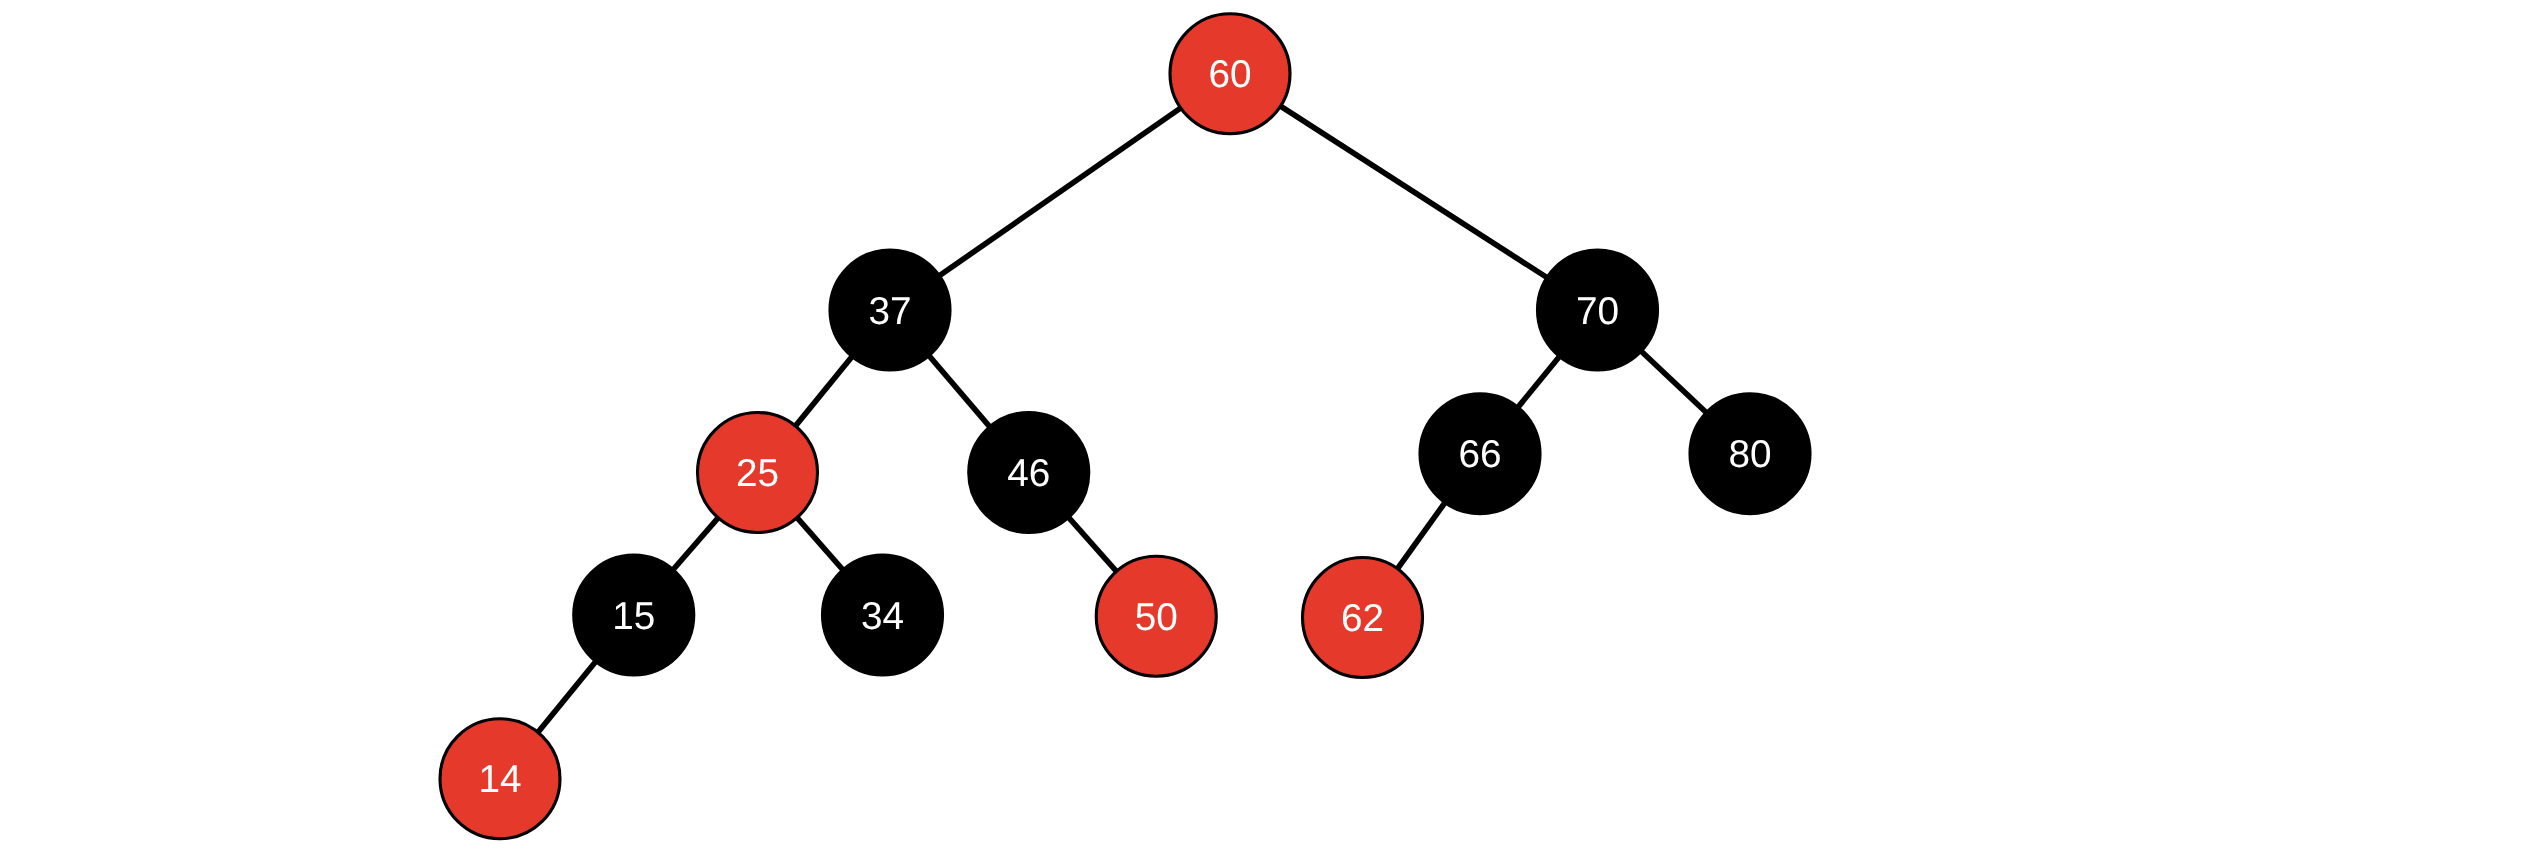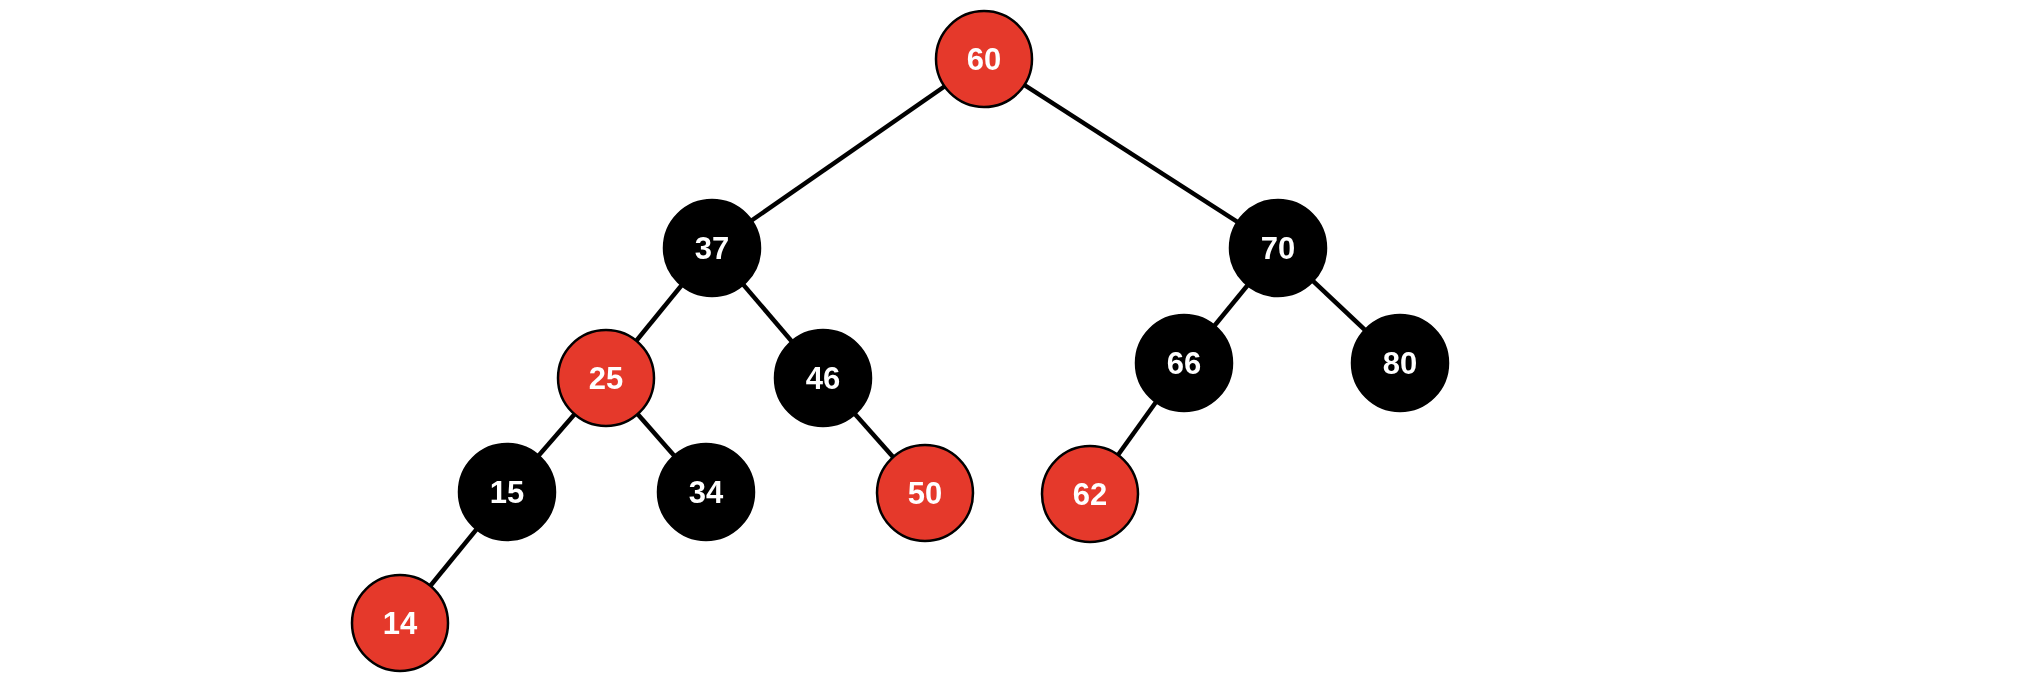--- a/index.html
+++ b/index.html
@@ -7,21 +7,20 @@
     padding: 0;
     background: #ffffff;
     font-family: "Liberation Sans", sans-serif;
   }
   .canvas-wrap {
     position: relative;
     width: 2032px;
     height: 684px;
     background: #ffffff;
     overflow: hidden;
-    font-weight: bold;
   }
   svg {
     display: block;
   }
   .tree-edge {
     fill: none;
   }
   .tree-node-label {
     text-anchor: middle;
     pointer-events: none;

